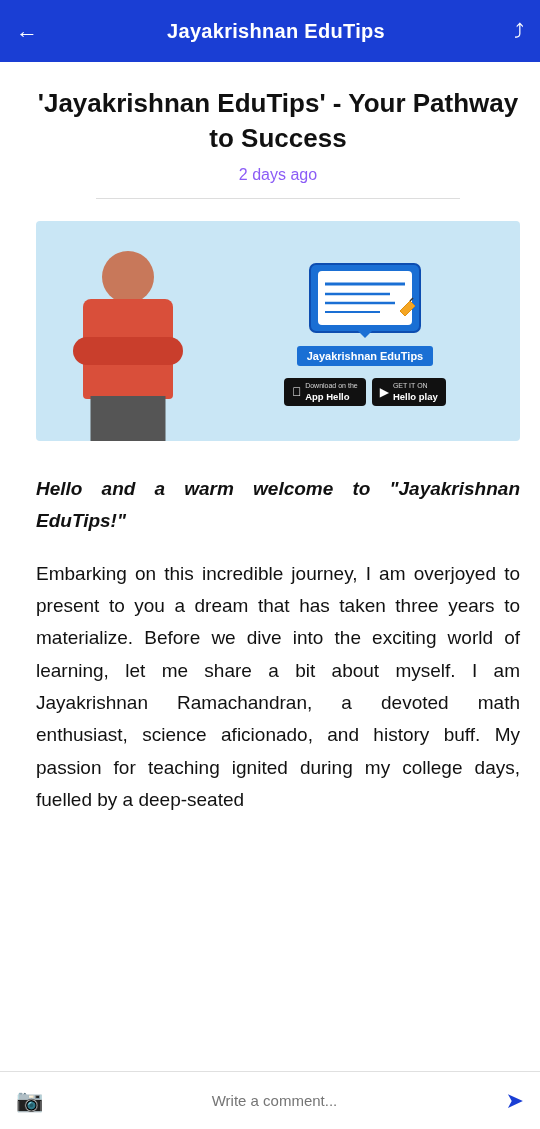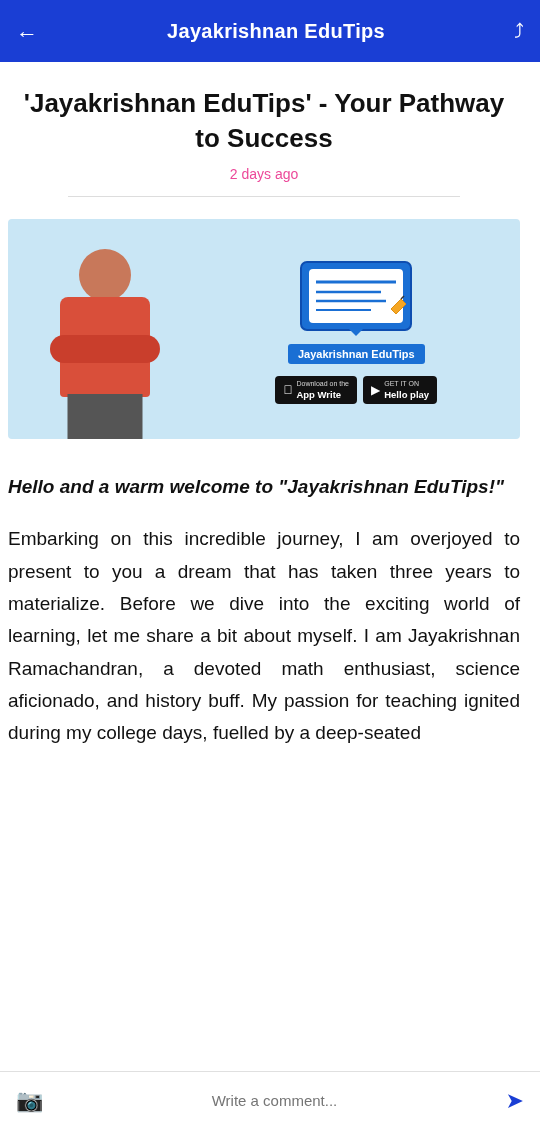--- a/index.html
+++ b/index.html
@@ -34,37 +34,37 @@
       letter-spacing: 0.3px;
     }
     .nav-share-icon {
       color: #fff;
       font-size: 20px;
       cursor: pointer;
     }
 
     
     .article-container {
-      padding: 24px 20px 0 8px;
+      padding: 24px 20px 0 36px;
     }
 
     .article-title {
       font-size: 26px;
       font-weight: bold;
       font-family: Arial, sans-serif;
       text-align: center;
       line-height: 1.35;
       color: #111;
       margin-bottom: 10px;
     }
 
     .article-timestamp {
       text-align: center;
-      color: #ec4899;
-      font-size: 14px;
+      color: #8b5cf6;
+      font-size: 16px;
       font-family: Arial, sans-serif;
       margin-bottom: 14px;
     }
 
     .divider {
       border: none;
       border-top: 1px solid #ddd;
       margin: 0 60px 22px 60px;
     }
 
@@ -298,21 +298,21 @@
         <polygon points="55,72 65,82 75,72" fill="#1a6fd4"></polygon>
       </svg>
 
       <div class="logo-text-banner">Jayakrishnan EduTips</div>
 
       <div class="store-buttons">
         <div class="store-btn">
           <span class="store-btn-icon"></span>
           <div class="store-btn-text">
             <span class="store-btn-sub">Download on the</span>
-            <span class="store-btn-name">App Write</span>
+            <span class="store-btn-name">App Hello</span>
           </div>
         </div>
         <div class="store-btn">
           <span class="store-btn-icon">▶</span>
           <div class="store-btn-text">
             <span class="store-btn-sub">GET IT ON</span>
             <span class="store-btn-name">Hello play</span>
           </div>
         </div>
       </div>

